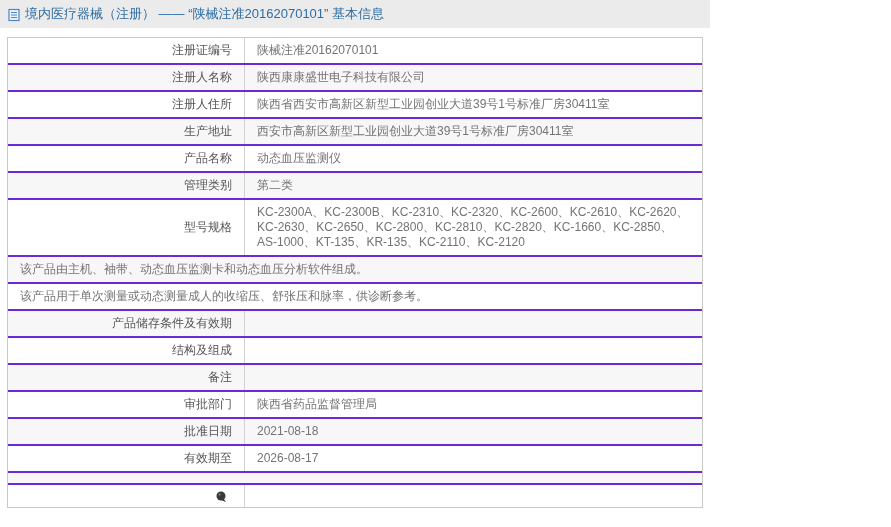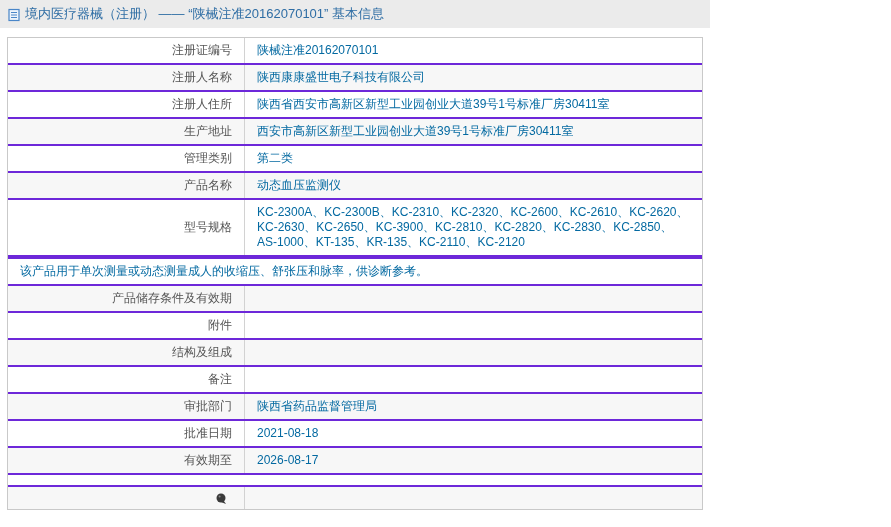--- a/index.html
+++ b/index.html
@@ -57,21 +57,21 @@
     text-align: right;
     color: #555555;
     border-right: 1px solid #d2d2d2;
     display: flex;
     justify-content: flex-end;
     align-items: center;
     gap: 3px;
   }
   .value {
     flex: 1 1 auto;
-    color: #0369a1;
+    color: #737373;
     text-align: left;
     word-break: break-word;
   }
   .value a.details-link {
     color: #4f9cda;
     text-decoration: none;
     cursor: pointer;
   }
   .note-icon {
     display: inline-flex;
@@ -113,50 +113,47 @@
       <div class="cell label">注册人住所</div>
       <div class="cell value">陕西省西安市高新区新型工业园创业大道39号1号标准厂房30411室</div>
     </div>
 
     <div class="row">
       <div class="cell label">生产地址</div>
       <div class="cell value">西安市高新区新型工业园创业大道39号1号标准厂房30411室</div>
     </div>
 
     <div class="row">
+      <div class="cell label">产品名称</div>
+      <div class="cell value">动态血压监测仪</div>
+    </div>
+
+    <div class="row">
       <div class="cell label">管理类别</div>
       <div class="cell value">第二类</div>
     </div>
 
     <div class="row">
-      <div class="cell label">产品名称</div>
-      <div class="cell value">动态血压监测仪</div>
+      <div class="cell label">型号规格</div>
+      <div class="cell value">KC-2300A、KC-2300B、KC-2310、KC-2320、KC-2600、KC-2610、KC-2620、KC-2630、KC-2650、KC-2800、KC-2810、KC-2820、KC-1660、KC-2850、AS-1000、KT-135、KR-135、KC-2110、KC-2120</div>
     </div>
 
     <div class="row">
-      <div class="cell label">型号规格</div>
-      <div class="cell value">KC-2300A、KC-2300B、KC-2310、KC-2320、KC-2600、KC-2610、KC-2620、KC-2630、KC-2650、KC-3900、KC-2810、KC-2820、KC-2830、KC-2850、AS-1000、KT-135、KR-135、KC-2110、KC-2120</div>
-    </div>
-
-    <div class="row">
+      <div class="cell value">该产品由主机、袖带、动态血压监测卡和动态血压分析软件组成。</div>
     </div>
 
     <div class="row">
       <div class="cell value">该产品用于单次测量或动态测量成人的收缩压、舒张压和脉率，供诊断参考。</div>
     </div>
 
     <div class="row">
       <div class="cell label">产品储存条件及有效期</div>
       <div class="cell value"></div>
     </div>
 
-    <div class="row">
-      <div class="cell label">附件</div>
-      <div class="cell value"></div>
-    </div>
 
     <div class="row">
       <div class="cell label">结构及组成</div>
       <div class="cell value"></div>
     </div>
 
     <div class="row">
       <div class="cell label">备注</div>
       <div class="cell value"></div>
     </div>

